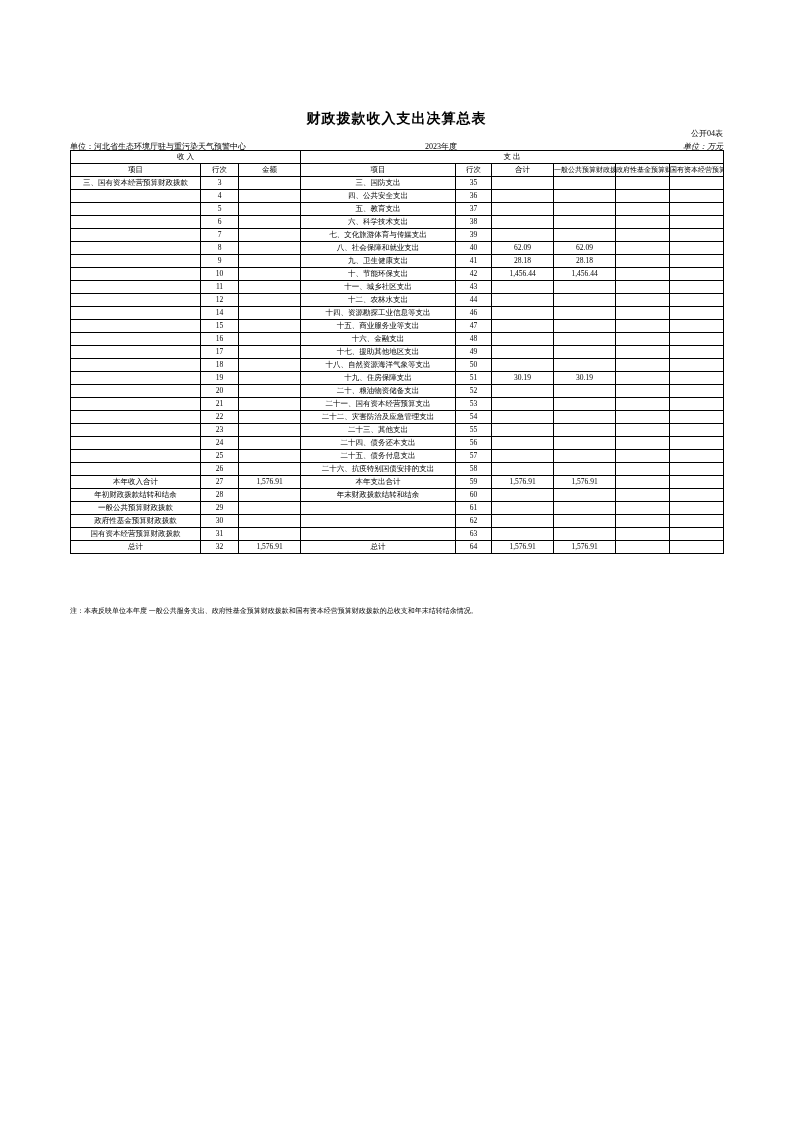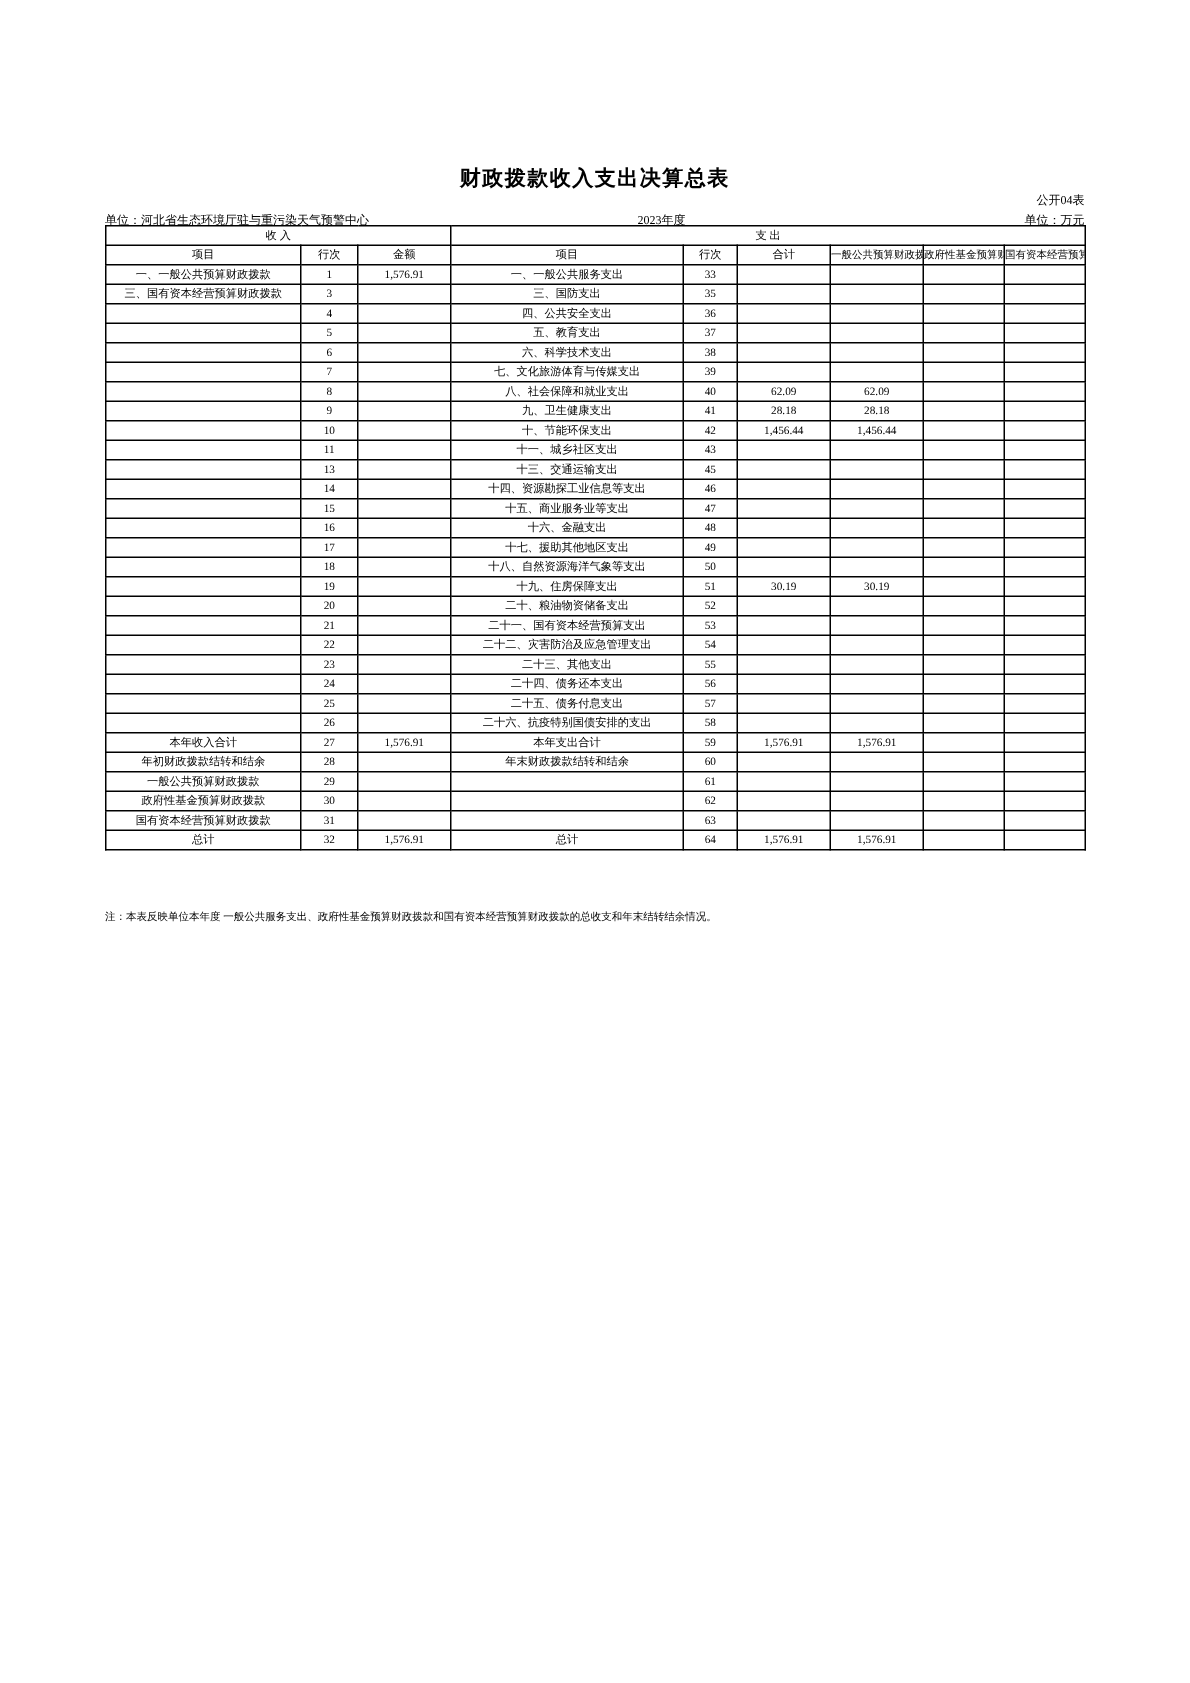--- a/index.html
+++ b/index.html
@@ -41,20 +41,21 @@
     position:absolute;
     top:141px;
     left:425px;
     font-size:8px;
   }
   .unit-right{
     position:absolute;
     top:141px;
     right:70px;
     font-size:8px;
+    font-style:italic;
   }
   table.main{
     position:absolute;
     top:150px;
     left:70px;
     width:653px;
     border-collapse:collapse;
     font-size:7.5px;
     table-layout:fixed;
   }
@@ -129,31 +130,20 @@
         <td class="hdr">金额</td>
         <td class="hdr">项目</td>
         <td class="hdr">行次</td>
         <td class="hdr">合计</td>
         <td class="hdr2">一般公共预算财政拨款</td>
         <td class="hdr2">政府性基金预算财政拨款</td>
         <td class="hdr2">国有资本经营预算财政拨款</td>
       </tr>
 
       <tr>
-          <td class="left">一、一般公共预算财政拨款</td>
-          <td>1</td>
-          <td class="right">1,576.91</td>
-          <td class="left">一、一般公共服务支出</td>
-          <td>33</td>
-          <td class="right"></td>
-          <td class="right"></td>
-          <td class="right"></td>
-          <td class="right"></td>
-        </tr>
-      <tr>
           <td class="left">三、国有资本经营预算财政拨款</td>
           <td>3</td>
           <td class="right"></td>
           <td class="left">三、国防支出</td>
           <td>35</td>
           <td class="right"></td>
           <td class="right"></td>
           <td class="right"></td>
           <td class="right"></td>
         </tr>
@@ -240,24 +230,24 @@
           <td class="right"></td>
           <td class="left">十一、城乡社区支出</td>
           <td>43</td>
           <td class="right"></td>
           <td class="right"></td>
           <td class="right"></td>
           <td class="right"></td>
         </tr>
       <tr>
           <td class="left"></td>
-          <td>13</td>
-          <td class="right"></td>
-          <td class="left">十三、交通运输支出</td>
-          <td>45</td>
+          <td>12</td>
+          <td class="right"></td>
+          <td class="left">十二、农林水支出</td>
+          <td>44</td>
           <td class="right"></td>
           <td class="right"></td>
           <td class="right"></td>
           <td class="right"></td>
         </tr>
       <tr>
           <td class="left"></td>
           <td>14</td>
           <td class="right"></td>
           <td class="left">十四、资源勘探工业信息等支出</td>

